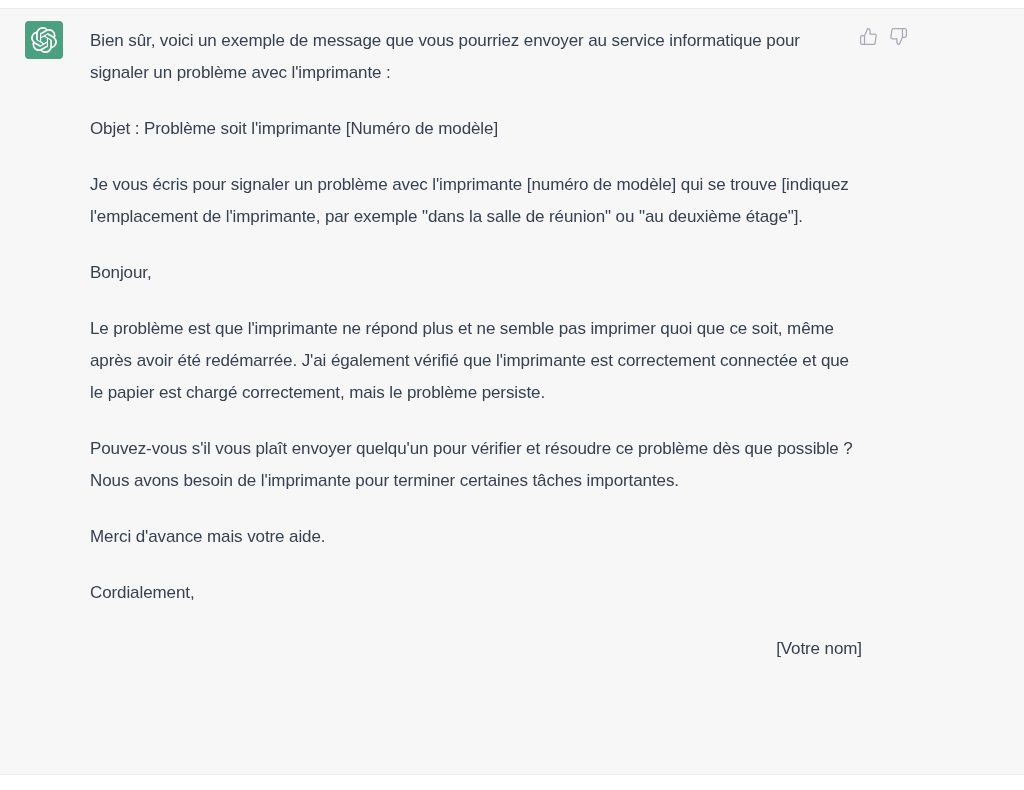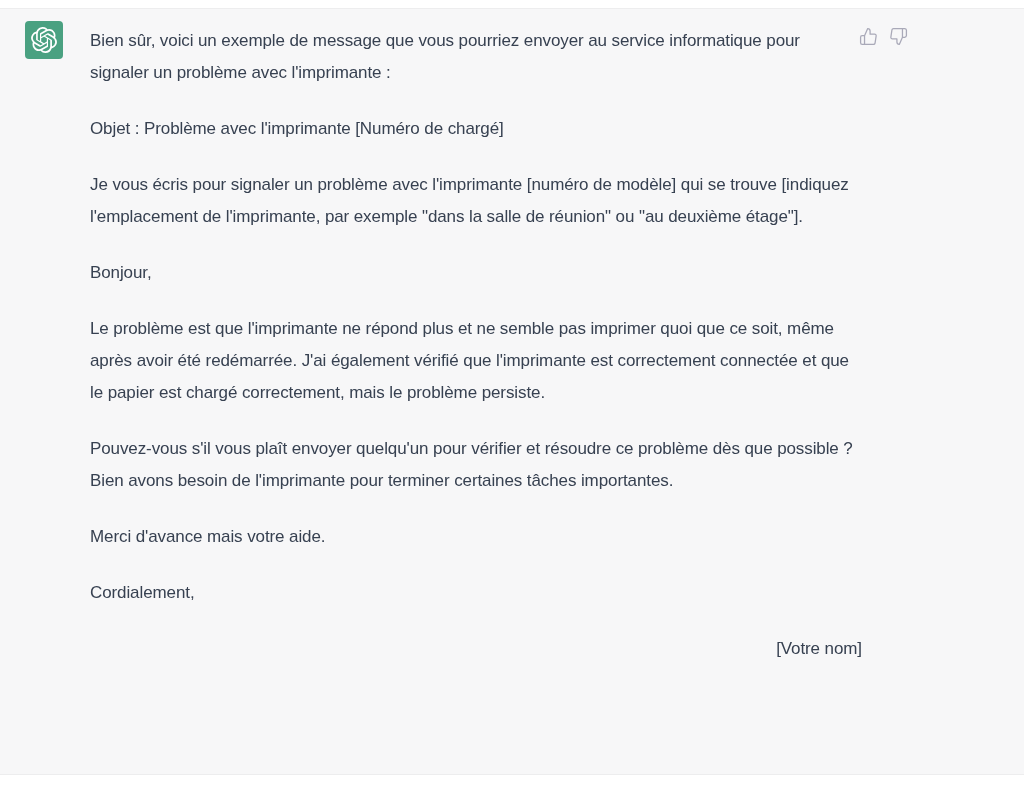--- a/index.html
+++ b/index.html
@@ -100,25 +100,25 @@
   <div class="message-row">
 
     <div class="avatar">
       <svg viewBox="0 0 24 24" xmlns="http://www.w3.org/2000/svg">
         <path fill="#ffffff" d="M22.2819 9.8211a5.9847 5.9847 0 0 0-.5157-4.9108 6.0462 6.0462 0 0 0-6.5098-2.9A6.0651 6.0651 0 0 0 4.9807 4.1818a5.9847 5.9847 0 0 0-3.9977 2.9 6.0462 6.0462 0 0 0 .7427 7.0966 5.98 5.98 0 0 0 .511 4.9107 6.051 6.051 0 0 0 6.5146 2.9001A5.9847 5.9847 0 0 0 13.2599 24a6.0557 6.0557 0 0 0 5.7718-4.2058 5.9894 5.9894 0 0 0 3.9977-2.9001 6.0557 6.0557 0 0 0-.7475-7.073zm-9.022 12.6081a4.4755 4.4755 0 0 1-2.8764-1.0408l.1419-.0804 4.7783-2.7582a.7948.7948 0 0 0 .3927-.6813v-6.7369l2.02 1.1686a.071.071 0 0 1 .038.0615v5.5826a4.504 4.504 0 0 1-4.4945 4.4849zm-9.6607-4.1254a4.4708 4.4708 0 0 1-.5346-3.0137l.142.0852 4.783 2.7582a.7712.7712 0 0 0 .7806 0l5.8428-3.3685v2.3324a.0804.0804 0 0 1-.0332.0615L9.74 19.9502a4.4992 4.4992 0 0 1-6.1408-1.6464zM2.3408 7.8956a4.485 4.485 0 0 1 2.3655-1.9728V11.6a.7664.7664 0 0 0 .3879.6765l5.8144 3.3543-2.0201 1.1685a.0757.0757 0 0 1-.071 0l-4.8303-2.7865A4.504 4.504 0 0 1 2.3408 7.8956zm16.5963 3.8558L13.1038 8.364 15.1192 7.2a.0757.0757 0 0 1 .071 0l4.8303 2.7913a4.4944 4.4944 0 0 1-.6765 8.1042v-5.6772a.79.79 0 0 0-.407-.667zm2.0107-3.0231l-.142-.0852-4.7735-2.7818a.7759.7759 0 0 0-.7854 0L9.409 9.2297V6.8974a.0662.0662 0 0 1 .0284-.0615l4.8303-2.7866a4.4992 4.4992 0 0 1 6.6802 4.66zM8.3065 12.863l-2.02-1.1638a.0804.0804 0 0 1-.038-.0567V6.0742a4.4992 4.4992 0 0 1 7.3757-3.4537l-.142.0805L8.704 5.459a.7948.7948 0 0 0-.3927.6813zm1.0976-2.3654l2.602-1.4998 2.6069 1.4998v2.9994l-2.5974 1.4997-2.6067-1.4997z"></path>
       </svg>
     </div>
 
     <div class="message-content">
       <p>Bien sûr, voici un exemple de message que vous pourriez envoyer au service informatique pour signaler un problème avec l'imprimante :</p>
-      <p>Objet : Problème avec l'imprimante [Numéro de chargé]</p>
+      <p>Objet : Problème soit l'imprimante [Numéro de modèle]</p>
       <p>Je vous écris pour signaler un problème avec l'imprimante [numéro de modèle] qui se trouve [indiquez l'emplacement de l'imprimante, par exemple "dans la salle de réunion" ou "au deuxième étage"].</p>
       <p>Bonjour,</p>
       <p>Le problème est que l'imprimante ne répond plus et ne semble pas imprimer quoi que ce soit, même après avoir été redémarrée. J'ai également vérifié que l'imprimante est correctement connectée et que le papier est chargé correctement, mais le problème persiste.</p>
-      <p>Pouvez-vous s'il vous plaît envoyer quelqu'un pour vérifier et résoudre ce problème dès que possible ? Bien avons besoin de l'imprimante pour terminer certaines tâches importantes.</p>
+      <p>Pouvez-vous s'il vous plaît envoyer quelqu'un pour vérifier et résoudre ce problème dès que possible ? Nous avons besoin de l'imprimante pour terminer certaines tâches importantes.</p>
       <p>Merci d'avance mais votre aide.</p>
       <p>Cordialement,</p>
       <p>[Votre nom]</p>
     </div>
 
     <div class="actions">
       <button class="action-btn">
         <svg viewBox="0 0 24 24" xmlns="http://www.w3.org/2000/svg">
           <path d="M14 9V5a3 3 0 0 0-3-3l-4 9v11h11.28a2 2 0 0 0 2-1.7l1.38-9a2 2 0 0 0-2-2.3zM7 22H4a2 2 0 0 1-2-2v-7a2 2 0 0 1 2-2h3"></path>
         </svg>

